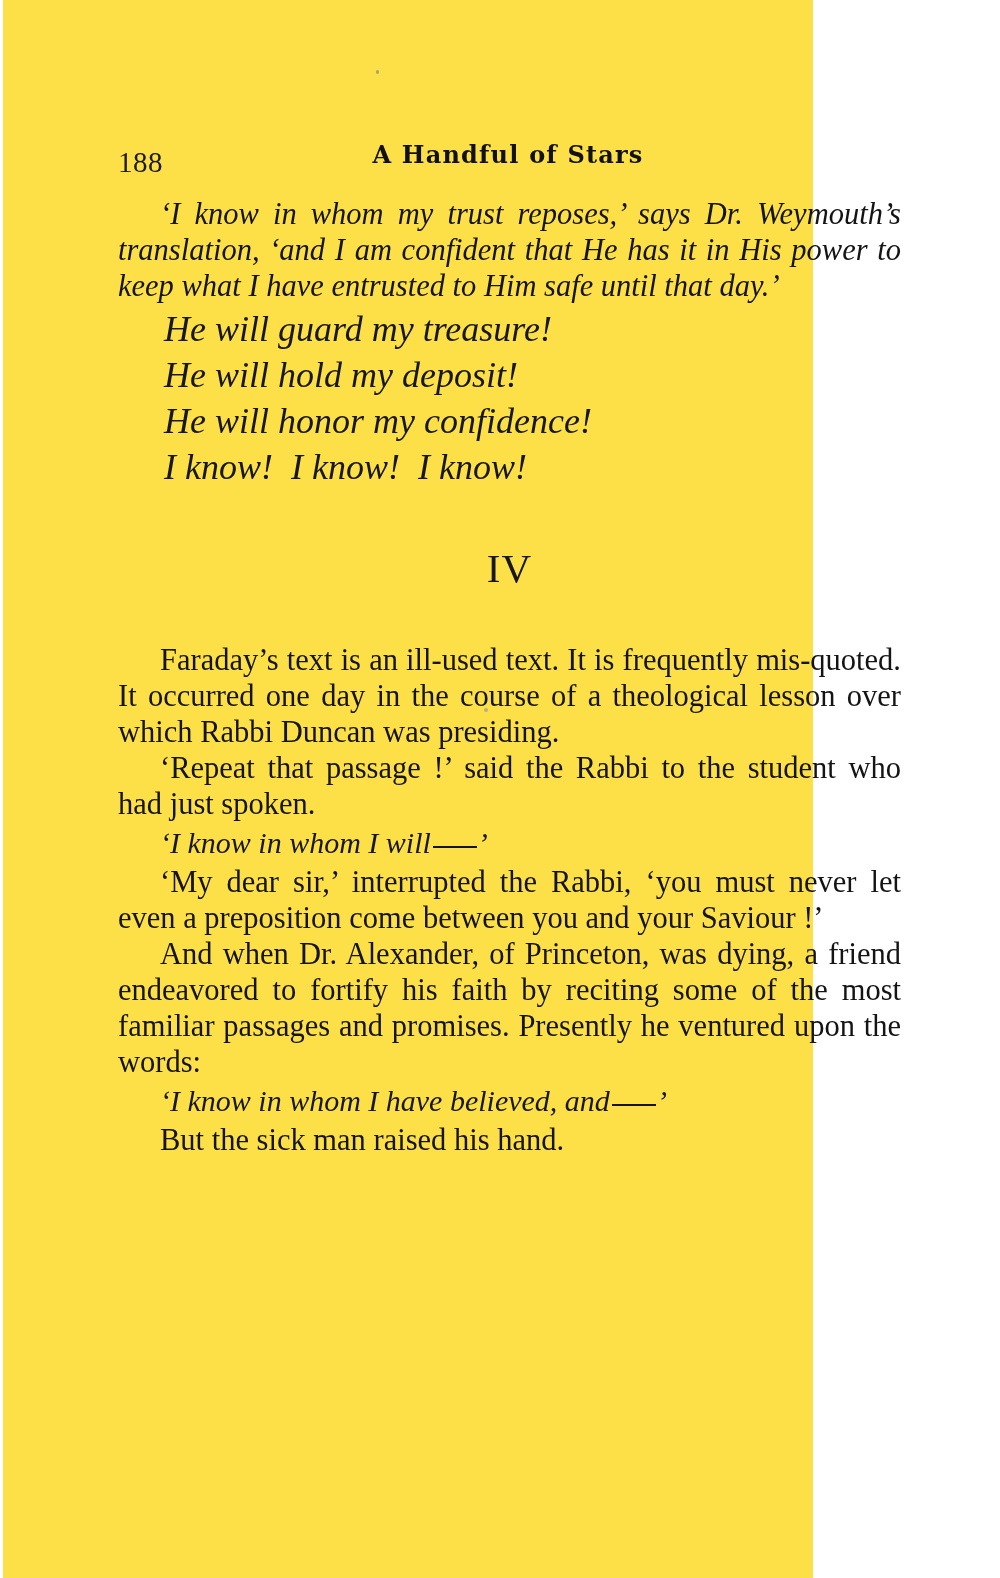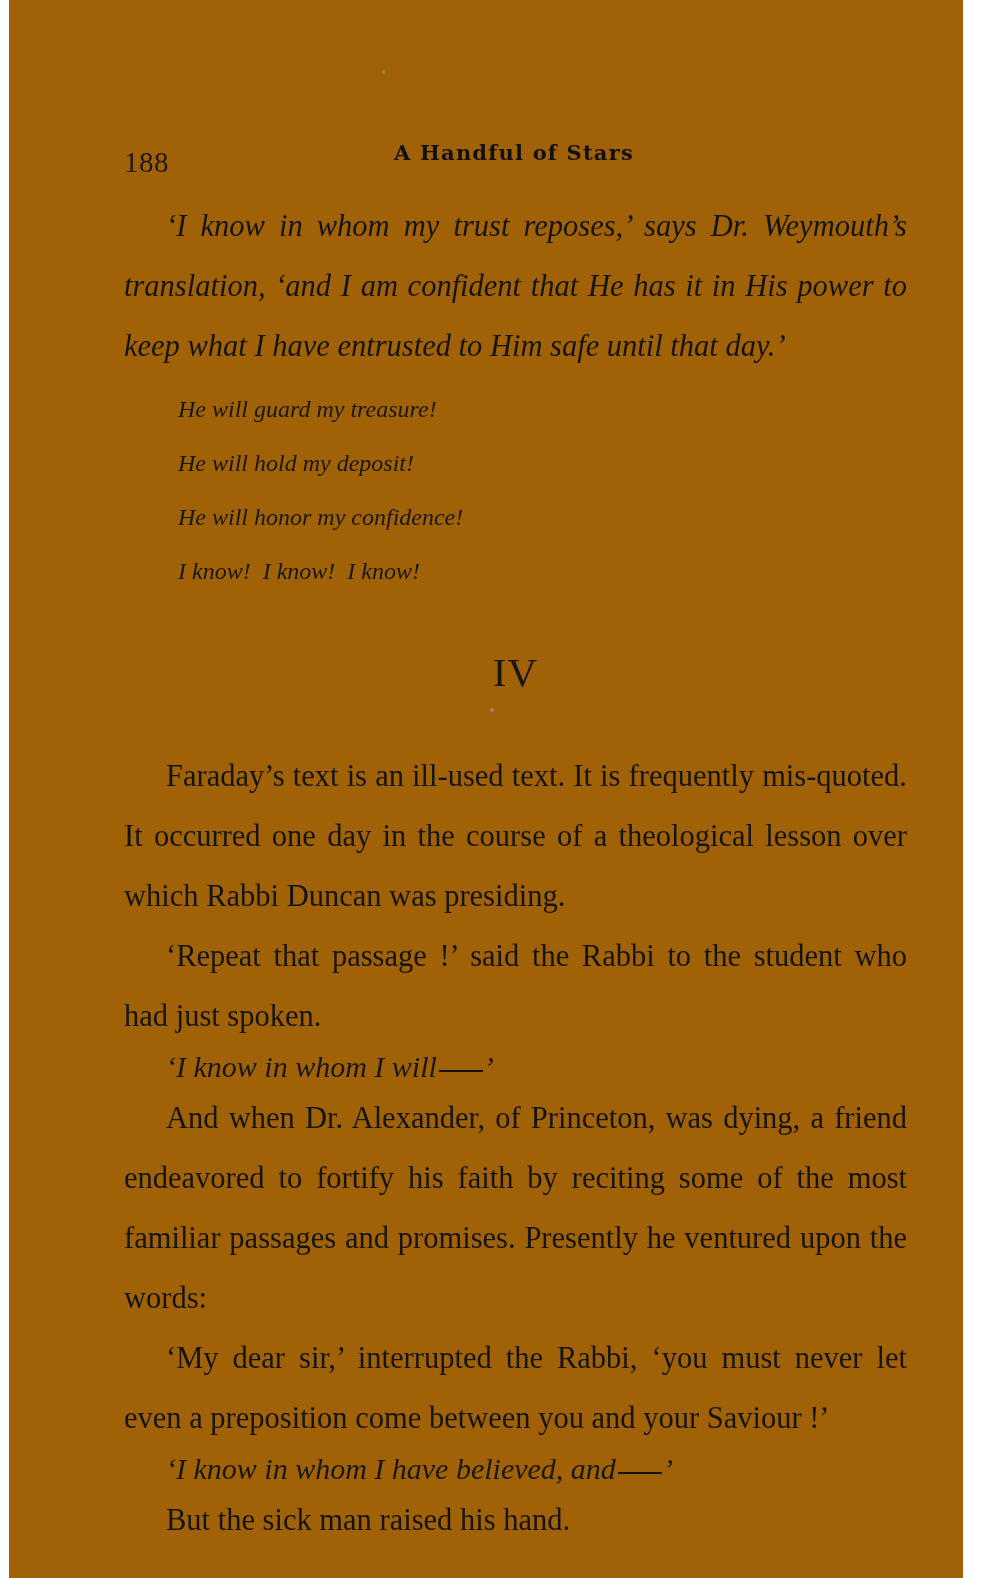--- a/index.html
+++ b/index.html
@@ -10,24 +10,24 @@
   body {
     width: 1000px;
     height: 1578px;
     position: relative;
     font-family: "Liberation Serif", "DejaVu Serif", serif;
     color: #171717;
     overflow: hidden;
   }
   .page {
     position: absolute;
-    left: 9px; top: 0;
-    width: 954px;
+    left: 3px; top: 0;
+    width: 810px;
     height: 1578px;
-    background: #a16207;
+    background: #fde047;
   }
   
   .speck {
     position: absolute;
     left: 373px;
     top: 70px;
     width: 3px;
     height: 4px;
     background: #8a8a8a;
     border-radius: 50%;
@@ -59,44 +59,44 @@
     color: #1a1a1a;
   }
   .running-title {
     position: absolute;
     left: 0;
     top: 0;
     width: 780px;
     text-align: center;
     font-family: "DejaVu Serif", "Liberation Serif", serif;
     font-weight: bold;
-    font-size: 21px;
+    font-size: 24px;
     letter-spacing: 1.2px;
     color: #111;
   }
   .body {
     position: absolute;
     left: 115px;
     top: 196px;
     width: 783px;
   }
   p {
     margin: 0;
     font-size: 30.5px;
-    line-height: 60px;
+    line-height: 36px;
     text-align: justify;
     text-justify: inter-word;
     color: #141414;
   }
   p.indent { text-indent: 42px; }
   .line-italic {
     font-style: italic;
-    font-size: 24px;
+    font-size: 36px;
     line-height: 42px;
-    margin: 12px;
+    margin: 4px;
     padding-left: 42px;
     text-align: left;
     white-space: pre;
   }
   .section-number {
     text-align: center;
     font-size: 41px;
     margin-top: 56px;
     margin-bottom: 50px;
     letter-spacing: 1px;
@@ -140,22 +140,22 @@
     <div class="line-italic">I know!  I know!  I know!</div>
 
     <div class="section-number">IV</div>
 
     <p class="indent">Faraday’s text is an ill-used text.   It is frequently mis-quoted.   It occurred one day in the course of a theological lesson over which Rabbi Duncan was presiding.</p>
 
     <p class="indent">‘Repeat that passage !’ said the Rabbi to the student who had just spoken.</p>
 
     <div class="q-line"><span>‘I know in whom I will</span><span class="rule"></span><span>’</span></div>
 
+    <p class="indent">‘My dear sir,’ interrupted the Rabbi, ‘you must never let even a preposition come between you and your Saviour !’</p>
+
     <p class="indent">And when Dr. Alexander, of Princeton, was dying, a friend endeavored to fortify his faith by reciting some of the most familiar passages and promises.   Presently he ventured upon the words:</p>
-
-    <p class="indent">‘My dear sir,’ interrupted the Rabbi, ‘you must never let even a preposition come between you and your Saviour !’</p>
 
     <div class="q-line"><span>‘I know in whom I have believed, and</span><span class="rule"></span><span>’</span></div>
 
     <p class="indent">But the sick man raised his hand.</p>
 
   </div>
 </div>
 
 </body></html>

